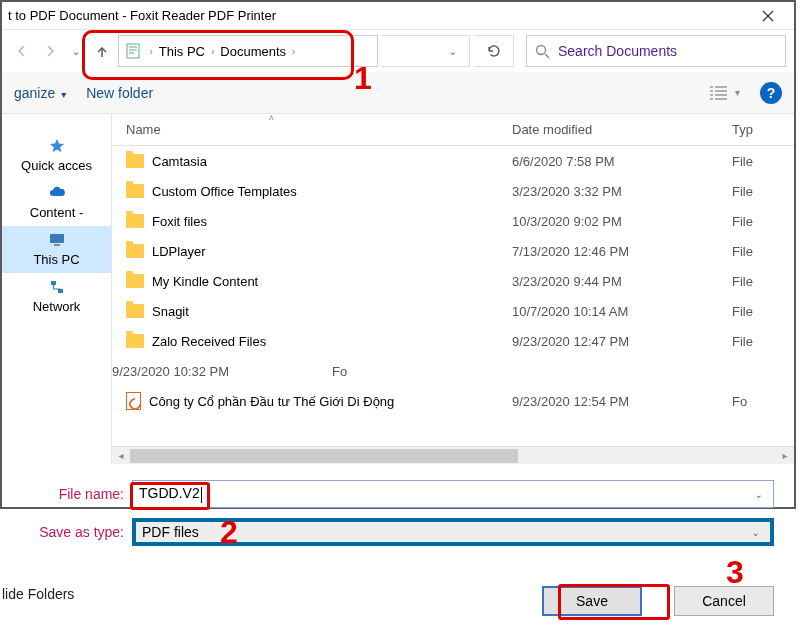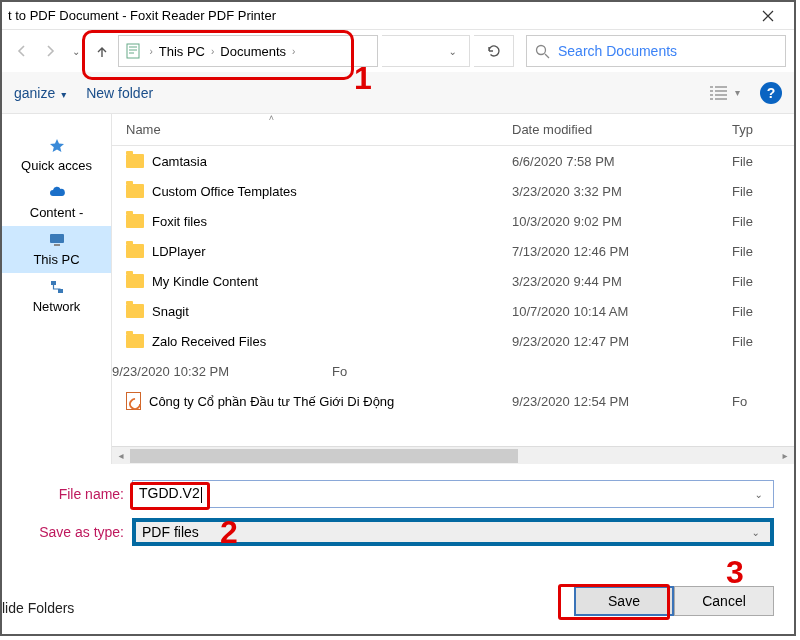--- a/index.html
+++ b/index.html
@@ -1,31 +1,31 @@
 <!DOCTYPE html>
 <html><head>
 <meta charset="utf-8">
 <style>
   * { box-sizing: border-box; margin: 0; padding: 0; font-family: "Segoe UI", Tahoma, sans-serif; }
   body { width: 800px; height: 640px; background: #fff; overflow: hidden; position: relative; }
-  .window { width: 796px; height: 636px; border: 2px solid #5a5a5a; position: relative; background: #fff; }
+  .window { width: 796px; height: 509px; border: 2px solid #5a5a5a; position: relative; background: #fff; }
   .titlebar { height: 28px; background: #fff; display: flex; align-items: center; padding: 0 6px; border-bottom: 1px solid #e5e5e5; }
   .titlebar-text { font-size: 13px; color: #000; flex: 1; }
   .close-btn { width: 40px; height: 26px; display: flex; align-items: center; justify-content: center; font-size: 16px; color: #333; cursor: pointer; }
   .navbar { height: 42px; display: flex; align-items: center; padding: 6px 8px; gap: 4px; }
   .nav-arrow { width: 24px; height: 24px; display: flex; align-items: center; justify-content: center; color: #999; font-size: 16px; }
   .nav-up { color: #555; }
   .breadcrumb { flex: 0 0 260px; height: 32px; border: 1px solid #ccc; display: flex; align-items: center; padding: 0 6px; gap: 6px; font-size: 13px; cursor: pointer; }
   .bc-icon { width: 18px; height: 18px; display: inline-block; }
   .bc-sep { color: #888; font-size: 10px; }
   .bc-part { color: #000; }
   .addr-gap { flex: 1; height: 32px; border: 1px solid #ddd; border-left: none; display: flex; align-items: center; justify-content: flex-end; padding-right: 6px; }
   .addr-drop { color: #666; font-size: 10px; padding: 0 6px; }
   .refresh { width: 40px; height: 32px; border: 1px solid #ddd; border-left: none; display: flex; align-items: center; justify-content: center; color: #555; font-size: 16px; }
-  .search { flex: 0 0 260px; height: 32px; border: 1px solid #ccc; margin-left: 8px; display: flex; align-items: center; padding: 0 8px; gap: 8px; color: #3b82f6; font-size: 14px; }
+  .search { flex: 0 0 260px; height: 32px; border: 1px solid #ccc; margin-left: 8px; display: flex; align-items: center; padding: 0 8px; gap: 8px; color: #4c1d95; font-size: 14px; }
   .toolbar { height: 42px; background: #f7f7f7; display: flex; align-items: center; padding: 0 12px; gap: 20px; border-bottom: 1px solid #e5e5e5; }
   .tool-text { font-size: 14px; color: #1a4e8a; }
   .tool-drop { color: #1a4e8a; font-size: 10px; margin-left: 2px; }
   .tool-spacer { flex: 1; }
   .view-btn { display: flex; align-items: center; gap: 4px; color: #888; }
   .help-btn { width: 22px; height: 22px; border-radius: 50%; background: #0a64c2; color: #fff; display: flex; align-items: center; justify-content: center; font-size: 14px; font-weight: bold; }
   .main { display: flex; height: 350px; }
   .sidebar { width: 110px; border-right: 1px solid #e5e5e5; padding-top: 18px; font-size: 13px; }
   .side-item { display: flex; align-items: center; gap: 4px; padding: 6px 2px; white-space: nowrap; overflow: hidden; flex-direction: column; }
   .side-item.selected { background: #cde8ff; }
@@ -48,21 +48,21 @@
   .hscroll { height: 18px; background: #f0f0f0; border-top: 1px solid #ddd; display: flex; align-items: center; }
   .hscroll .track { flex: 1; height: 14px; display: flex; }
   .hscroll .thumb { width: 60%; height: 14px; background: #ccc; }
   .hscroll .arrow { width: 18px; text-align: center; color: #888; font-size: 10px; }
   .form { padding: 16px 20px 10px 20px; }
   .form-row { display: flex; align-items: center; margin-bottom: 10px; }
   .form-label { width: 110px; text-align: right; padding-right: 8px; font-size: 14px; color: #be185d; }
   .form-input { flex: 1; height: 28px; border: 1px solid #8aa8d8; padding: 0 6px; font-size: 14px; display: flex; align-items: center; justify-content: space-between; background: #fff; }
   .form-input.select { border: 4px solid #0369a1; background: #eee; justify-content: space-between; }
   .input-drop { color: #666; font-size: 10px; padding: 0 4px; }
-  .footer { display: flex; align-items: flex-end; padding: 20px 20px 0 0; }
+  .footer { display: flex; align-items: flex-start; padding: 20px 20px 0 0; gap: 32px; }
   .hide-folders { font-size: 14px; color: #222; }
   .footer-spacer { flex: 1; }
   .btn { width: 100px; height: 30px; border: 1px solid #aaa; background: #e9e9e9; font-size: 14px; display: flex; align-items: center; justify-content: center; cursor: pointer; }
   .btn.save { border: 2px solid #3a73b8; background: #e1e1e1; }
   
   .anno { position: absolute; border: 3px solid #e00000; border-radius: 3px; pointer-events: none; }
   .anno-num { position: absolute; color: #e00000; font-size: 32px; font-weight: 800; pointer-events: none; font-family: Arial, sans-serif; }
   .cursor-caret { display: inline-block; width: 1px; height: 16px; background: #000; vertical-align: middle; margin-left: 1px; }
 </style>
 </head>

